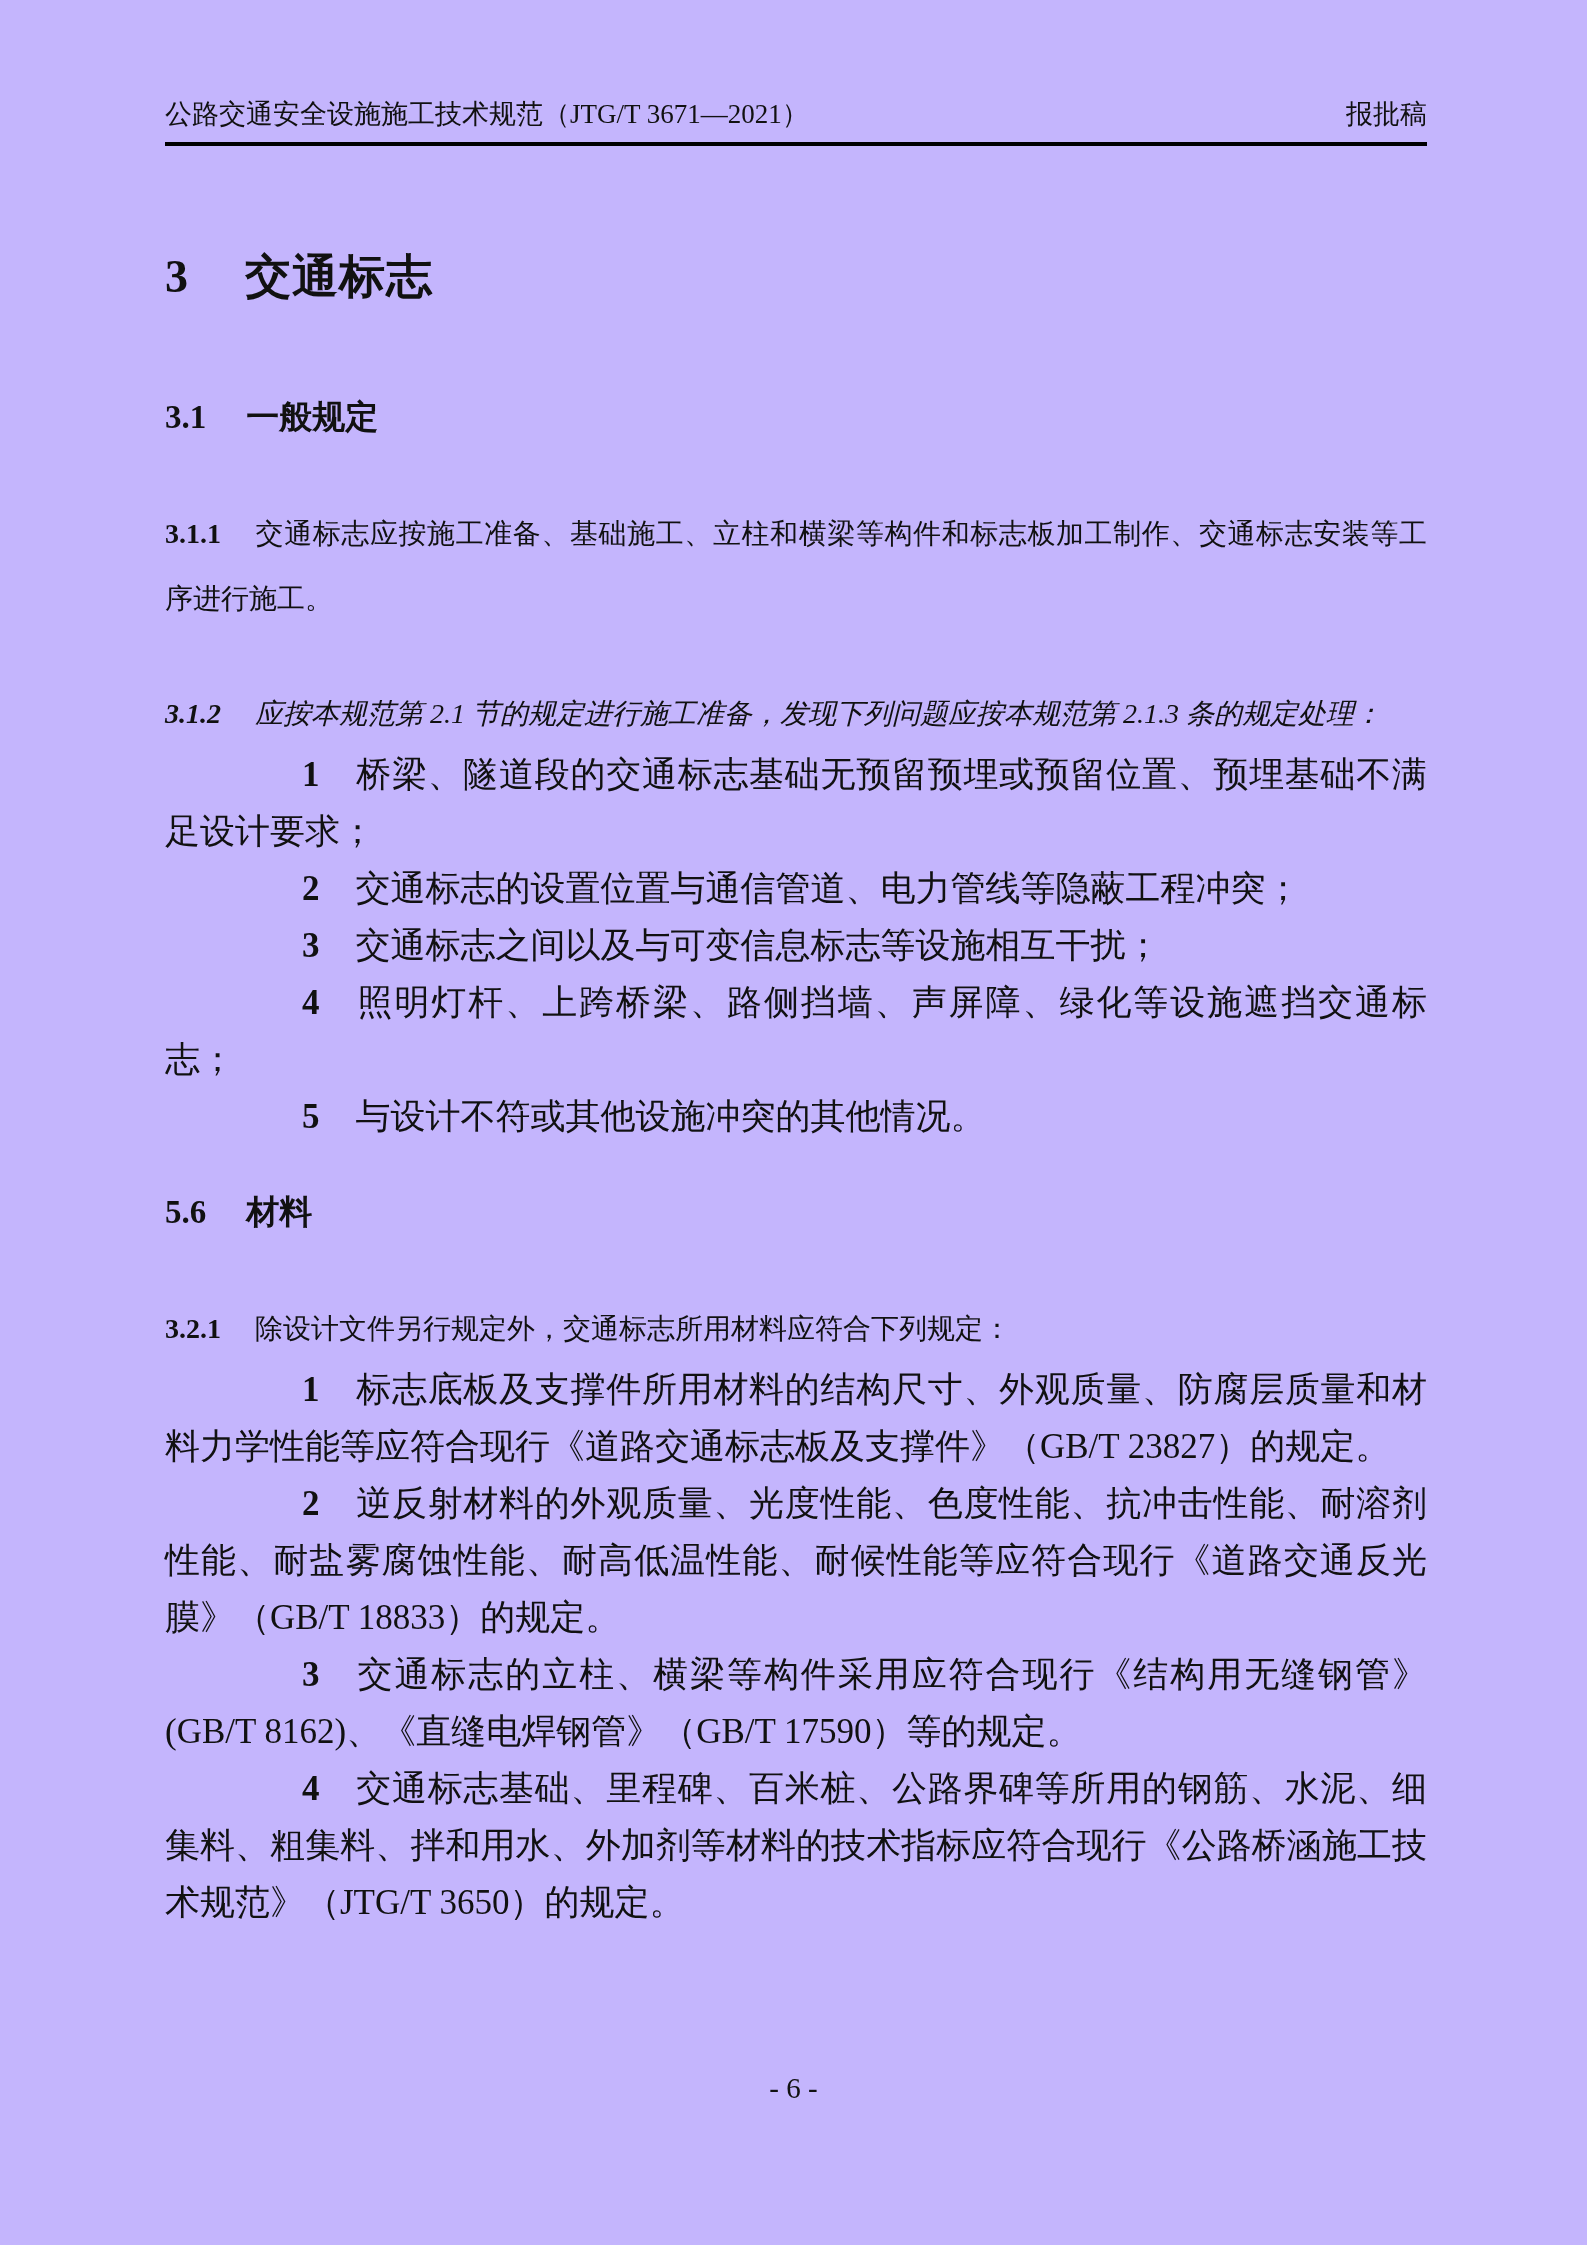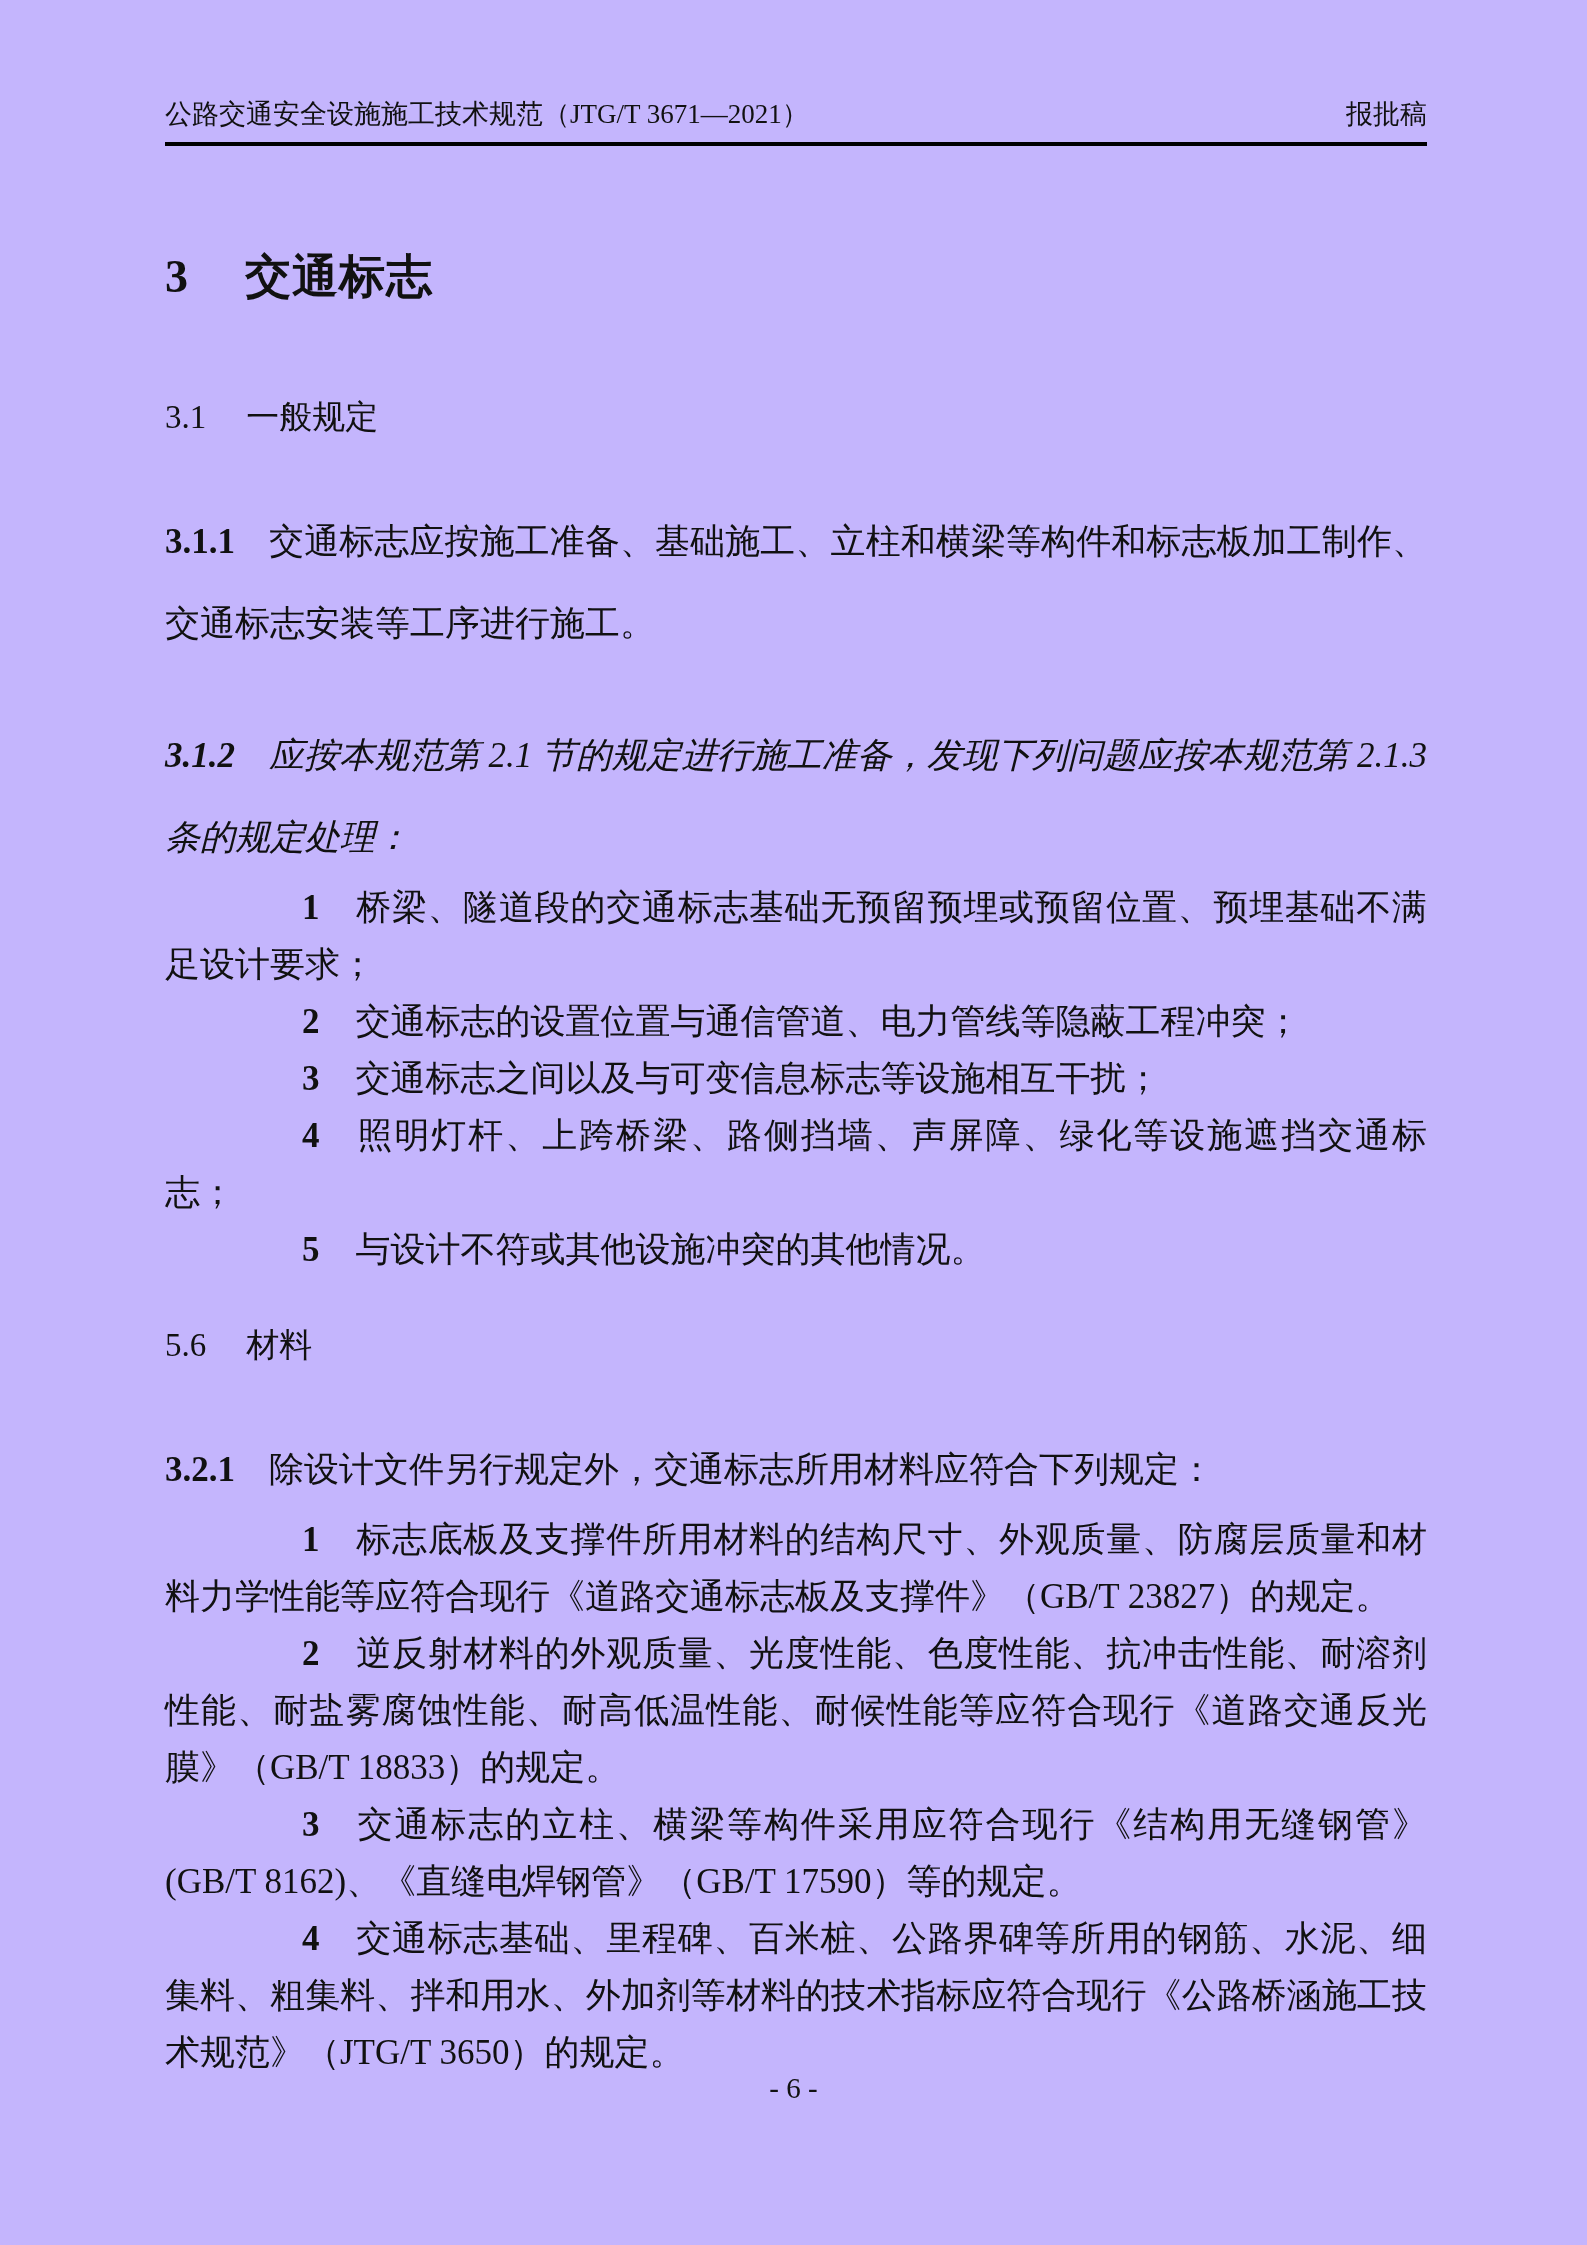--- a/index.html
+++ b/index.html
@@ -31,30 +31,30 @@
     line-height: 60px;
     letter-spacing: 1px;
   }
   .chapter-heading .num { margin-right: 56px; }
   .chapter-heading .title, 
   .section-heading .title {
     font-family: "Liberation Sans", "DejaVu Sans", sans-serif;
   }
   .section-heading {
     font-size: 33px;
-    font-weight: normal;
+    font-weight: bold;
     line-height: 44px;
   }
   .section-heading .num { margin-right: 40px; }
   .sh-31 { margin-top: 88px; }
   .sh-32 { margin-top: 45px; }
   .clause {
     margin: 0;
-    font-size: 35px;
-    line-height: 82px;
+    font-size: 28px;
+    line-height: 65px;
     text-align: justify;
   }
   .clause-gap { margin-top: 62px; }
   .clause-gap-sm { margin-top: 50px; font-style: italic; }
   .clause .clause-num {
     font-weight: bold;
     margin-right: 34px;
   }
   .item {
     margin: 0;

